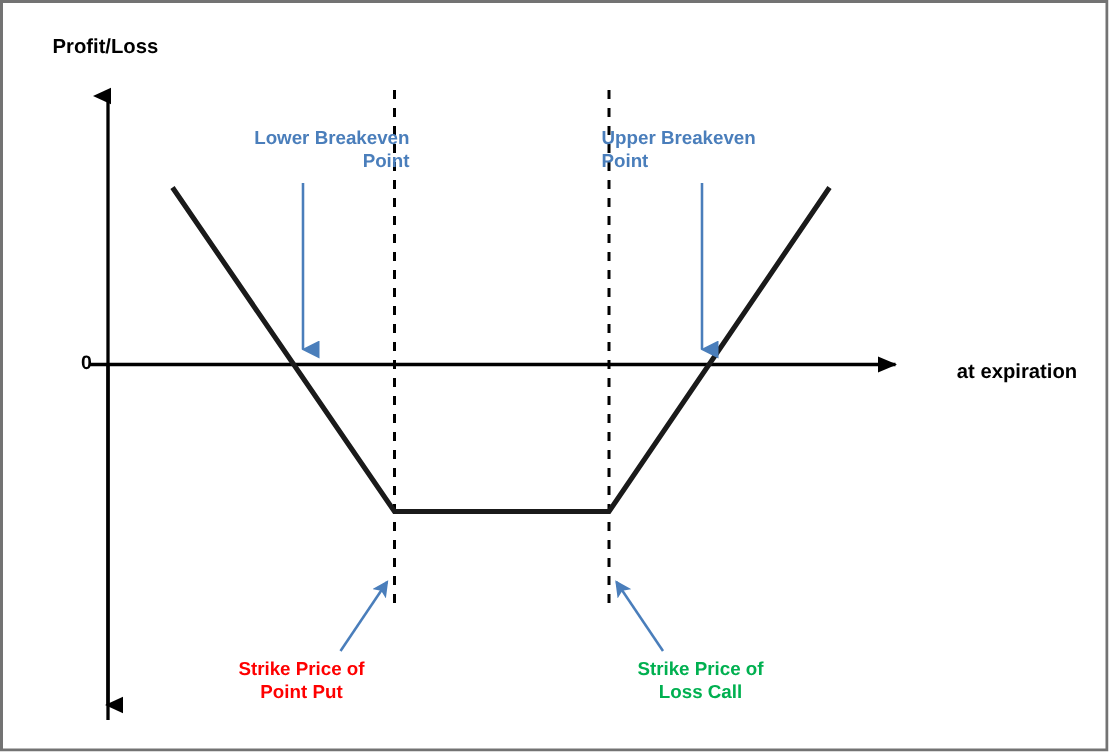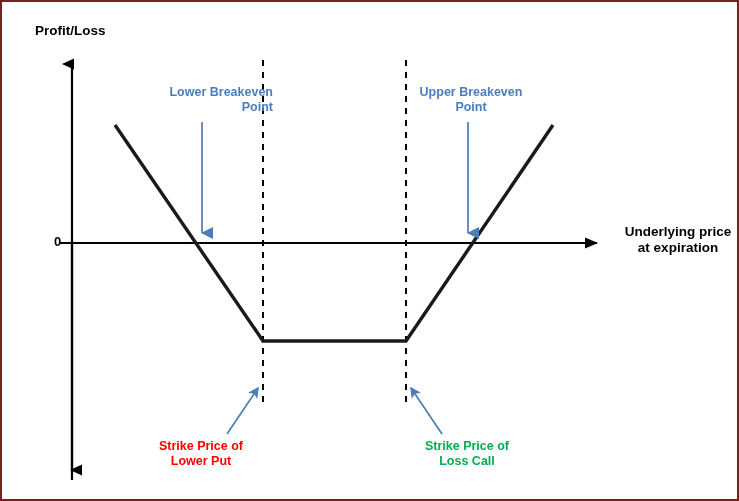--- a/index.html
+++ b/index.html
@@ -8,21 +8,21 @@
     background: #ffffff;
   }
   body {
     font-family: "Liberation Sans", sans-serif;
   }
   #figure {
     position: relative;
     width: 739px;
     height: 501px;
     background: #ffffff;
-    border: 2px solid #7f1d1d;
+    border: 2px solid #737373;
     box-sizing: border-box;
     overflow: hidden;
   }
   #plot-svg {
     position: absolute;
     left: 0;
     top: 0;
     width: 739px;
     height: 501px;
   }
@@ -61,21 +61,20 @@
     top: 83px;
     width: 140px;
     text-align: right;
   }
   .lbl-upper-be {
     font-size: 12.5px;
     color: #4a7ebb;
     left: 399px;
     top: 83px;
     width: 140px;
-    text-align: center;
   }
   .lbl-strike-put {
     font-size: 12.5px;
     color: #fe0000;
     left: 134px;
     top: 437px;
     width: 130px;
     text-align: center;
   }
   .lbl-strike-call {
@@ -128,23 +127,23 @@
 
     <line x1="225" y1="432" x2="256" y2="386" stroke="#4a7ebb" stroke-width="1.7" marker-end="url(#blueArrowUp)"></line>
 
     <line x1="440" y1="432" x2="409" y2="386" stroke="#4a7ebb" stroke-width="1.7" marker-end="url(#blueArrowUp)"></line>
   </svg>
 
   <div class="lbl lbl-axis-y">Profit/Loss</div>
 
   <div class="lbl lbl-zero">0</div>
 
-  <div class="lbl lbl-axis-x"><span>Underlying price</span><br><span>at expiration</span></div>
+  <div class="lbl lbl-axis-x"><br><span>at expiration</span></div>
 
   <div class="lbl lbl-lower-be"><span>Lower Breakeven</span><br><span>Point</span></div>
 
   <div class="lbl lbl-upper-be"><span>Upper Breakeven</span><br><span>Point</span></div>
 
-  <div class="lbl lbl-strike-put"><span>Strike Price of</span><br><span>Lower Put</span></div>
+  <div class="lbl lbl-strike-put"><span>Strike Price of</span><br><span>Point Put</span></div>
 
   <div class="lbl lbl-strike-call"><span>Strike Price of</span><br><span>Loss Call</span></div>
 
 </div>
 
 </body></html>

